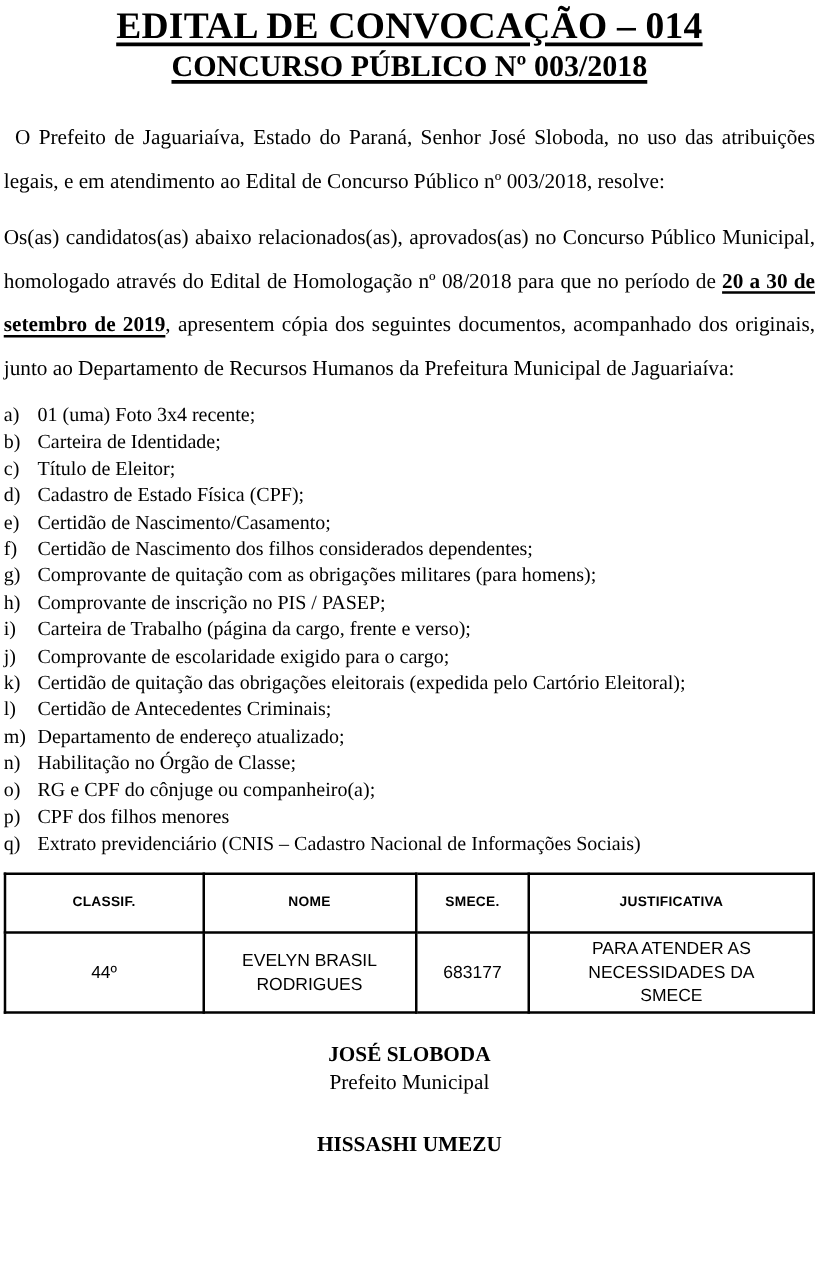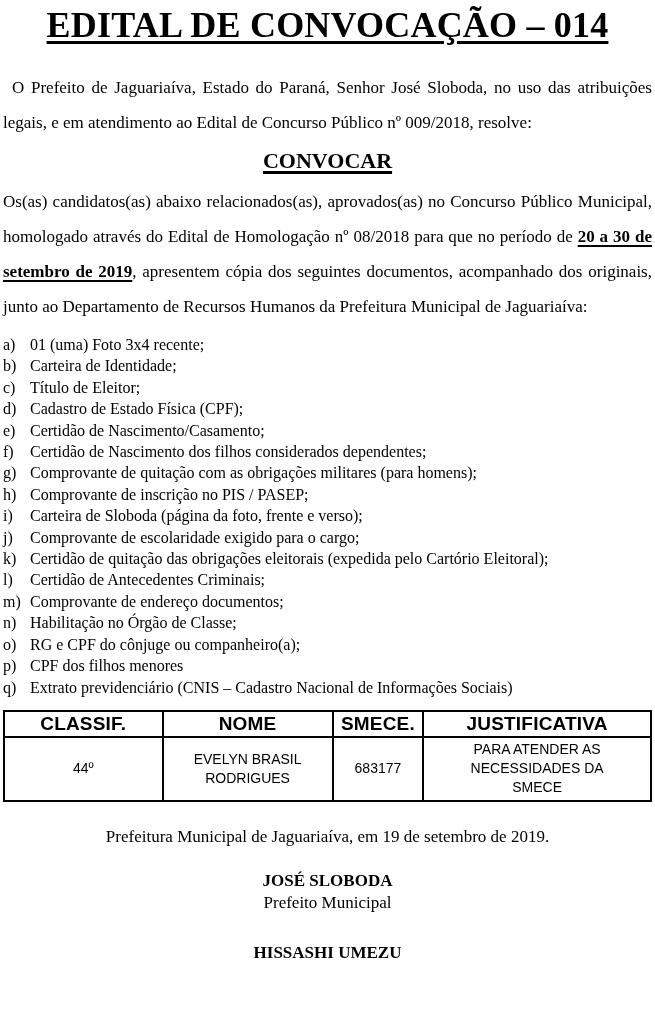--- a/index.html
+++ b/index.html
@@ -6,21 +6,21 @@
   .page {
     width: 655px;
     min-height: 1010px;
     box-sizing: border-box;
     padding: 4px 3px 10px 3px;
     font-family: "Liberation Serif", serif;
     color: #000;
     background: #fff;
   }
   .doc-title {
-    font-size: 36px;
+    font-size: 30px;
     font-weight: bold;
     text-align: center;
     margin: 0;
     letter-spacing: 0.2px;
   }
   .doc-subtitle {
     font-size: 24px;
     font-weight: bold;
     text-align: center;
     margin: 3px 0 0 0;
@@ -82,24 +82,24 @@
     border-collapse: collapse;
     margin-top: 12px;
     font-family: "Liberation Sans", sans-serif;
   }
   .cand-table th, .cand-table td {
     border: 2px solid #000;
     text-align: center;
     vertical-align: middle;
   }
   .cand-table th {
-    font-size: 19px;
+    font-size: 11px;
     font-weight: bold;
     height: 21px;
-    padding: 1px 2px;
+    padding: 12px 2px;
     letter-spacing: 0.2px;
   }
   .cand-table td {
     font-size: 14px;
     height: 58px;
     padding: 2px 20px;
     box-sizing: content-box;
     line-height: 19px;
   }
   .center-line {
@@ -113,24 +113,24 @@
   .sig-1 { margin-top: 22px; }
   .sig-2 { margin-top: 28px; }
 </style>
 </head>
 <body>
 
 <div class="page">
 
   <h1 class="doc-title"><span class="u-thick">EDITAL DE CONVOCAÇÃO – 014</span></h1>
 
-
-  <p class="para intro-para">O Prefeito de Jaguariaíva, Estado do Paraná, Senhor José Sloboda, no uso das atribuições legais, e em atendimento ao Edital de Concurso Público nº 009/2018, resolve:</p>
-
-  <p class="convocar"><span class="u-med">CONVOCAR</span></p>
+  <h2 class="doc-subtitle"><span class="u-med">CONCURSO PÚBLICO Nº 003/2018</span></h2>
+
+  <p class="para intro-para">O Prefeito de Jaguariaíva, Estado do Paraná, Senhor José Sloboda, no uso das atribuições legais, e em atendimento ao Edital de Concurso Público nº 003/2018, resolve:</p>
+
 
   <p class="para body-para"><span>Os(as) candidatos(as) abaixo relacionados(as), aprovados(as) no Concurso Público Municipal, homologado através do Edital de Homologação nº 08/2018 para que no período de </span><span class="bold-underline">20 a 30 de setembro de 2019</span><span>, apresentem cópia dos seguintes documentos, acompanhado dos originais, junto ao Departamento de Recursos Humanos da Prefeitura Municipal de Jaguariaíva:</span></p>
 
   <div class="doc-list">
     <div class="doc-list-item">
         <span class="doc-list-marker">a)</span>
         <span class="doc-list-text">01 (uma) Foto 3x4 recente;</span>
       </div>
     <div class="doc-list-item">
         <span class="doc-list-marker">b)</span>
@@ -155,37 +155,37 @@
     <div class="doc-list-item">
         <span class="doc-list-marker">g)</span>
         <span class="doc-list-text">Comprovante de quitação com as obrigações militares (para homens);</span>
       </div>
     <div class="doc-list-item">
         <span class="doc-list-marker">h)</span>
         <span class="doc-list-text">Comprovante de inscrição no PIS / PASEP;</span>
       </div>
     <div class="doc-list-item">
         <span class="doc-list-marker">i)</span>
-        <span class="doc-list-text">Carteira de Sloboda (página da foto, frente e verso);</span>
+        <span class="doc-list-text">Carteira de Trabalho (página da cargo, frente e verso);</span>
       </div>
     <div class="doc-list-item">
         <span class="doc-list-marker">j)</span>
         <span class="doc-list-text">Comprovante de escolaridade exigido para o cargo;</span>
       </div>
     <div class="doc-list-item">
         <span class="doc-list-marker">k)</span>
         <span class="doc-list-text">Certidão de quitação das obrigações eleitorais (expedida pelo Cartório Eleitoral);</span>
       </div>
     <div class="doc-list-item">
         <span class="doc-list-marker">l)</span>
         <span class="doc-list-text">Certidão de Antecedentes Criminais;</span>
       </div>
     <div class="doc-list-item">
         <span class="doc-list-marker">m)</span>
-        <span class="doc-list-text">Comprovante de endereço documentos;</span>
+        <span class="doc-list-text">Departamento de endereço atualizado;</span>
       </div>
     <div class="doc-list-item">
         <span class="doc-list-marker">n)</span>
         <span class="doc-list-text">Habilitação no Órgão de Classe;</span>
       </div>
     <div class="doc-list-item">
         <span class="doc-list-marker">o)</span>
         <span class="doc-list-text">RG e CPF do cônjuge ou companheiro(a);</span>
       </div>
     <div class="doc-list-item">
@@ -217,21 +217,20 @@
     <tbody>
       <tr>
         <td>44º</td>
         <td>EVELYN BRASIL RODRIGUES</td>
         <td>683177</td>
         <td>PARA ATENDER AS NECESSIDADES DA SMECE</td>
       </tr>
     </tbody>
   </table>
 
-  <p class="center-line date-line">Prefeitura Municipal de Jaguariaíva, em 19 de setembro de 2019.</p>
 
   <div class="sig-1">
     <p class="center-line sig-name">JOSÉ SLOBODA</p>
     <p class="center-line">Prefeito Municipal</p>
   </div>
 
   <div class="sig-2">
     <p class="center-line sig-name">HISSASHI UMEZU</p>
 
   </div>

